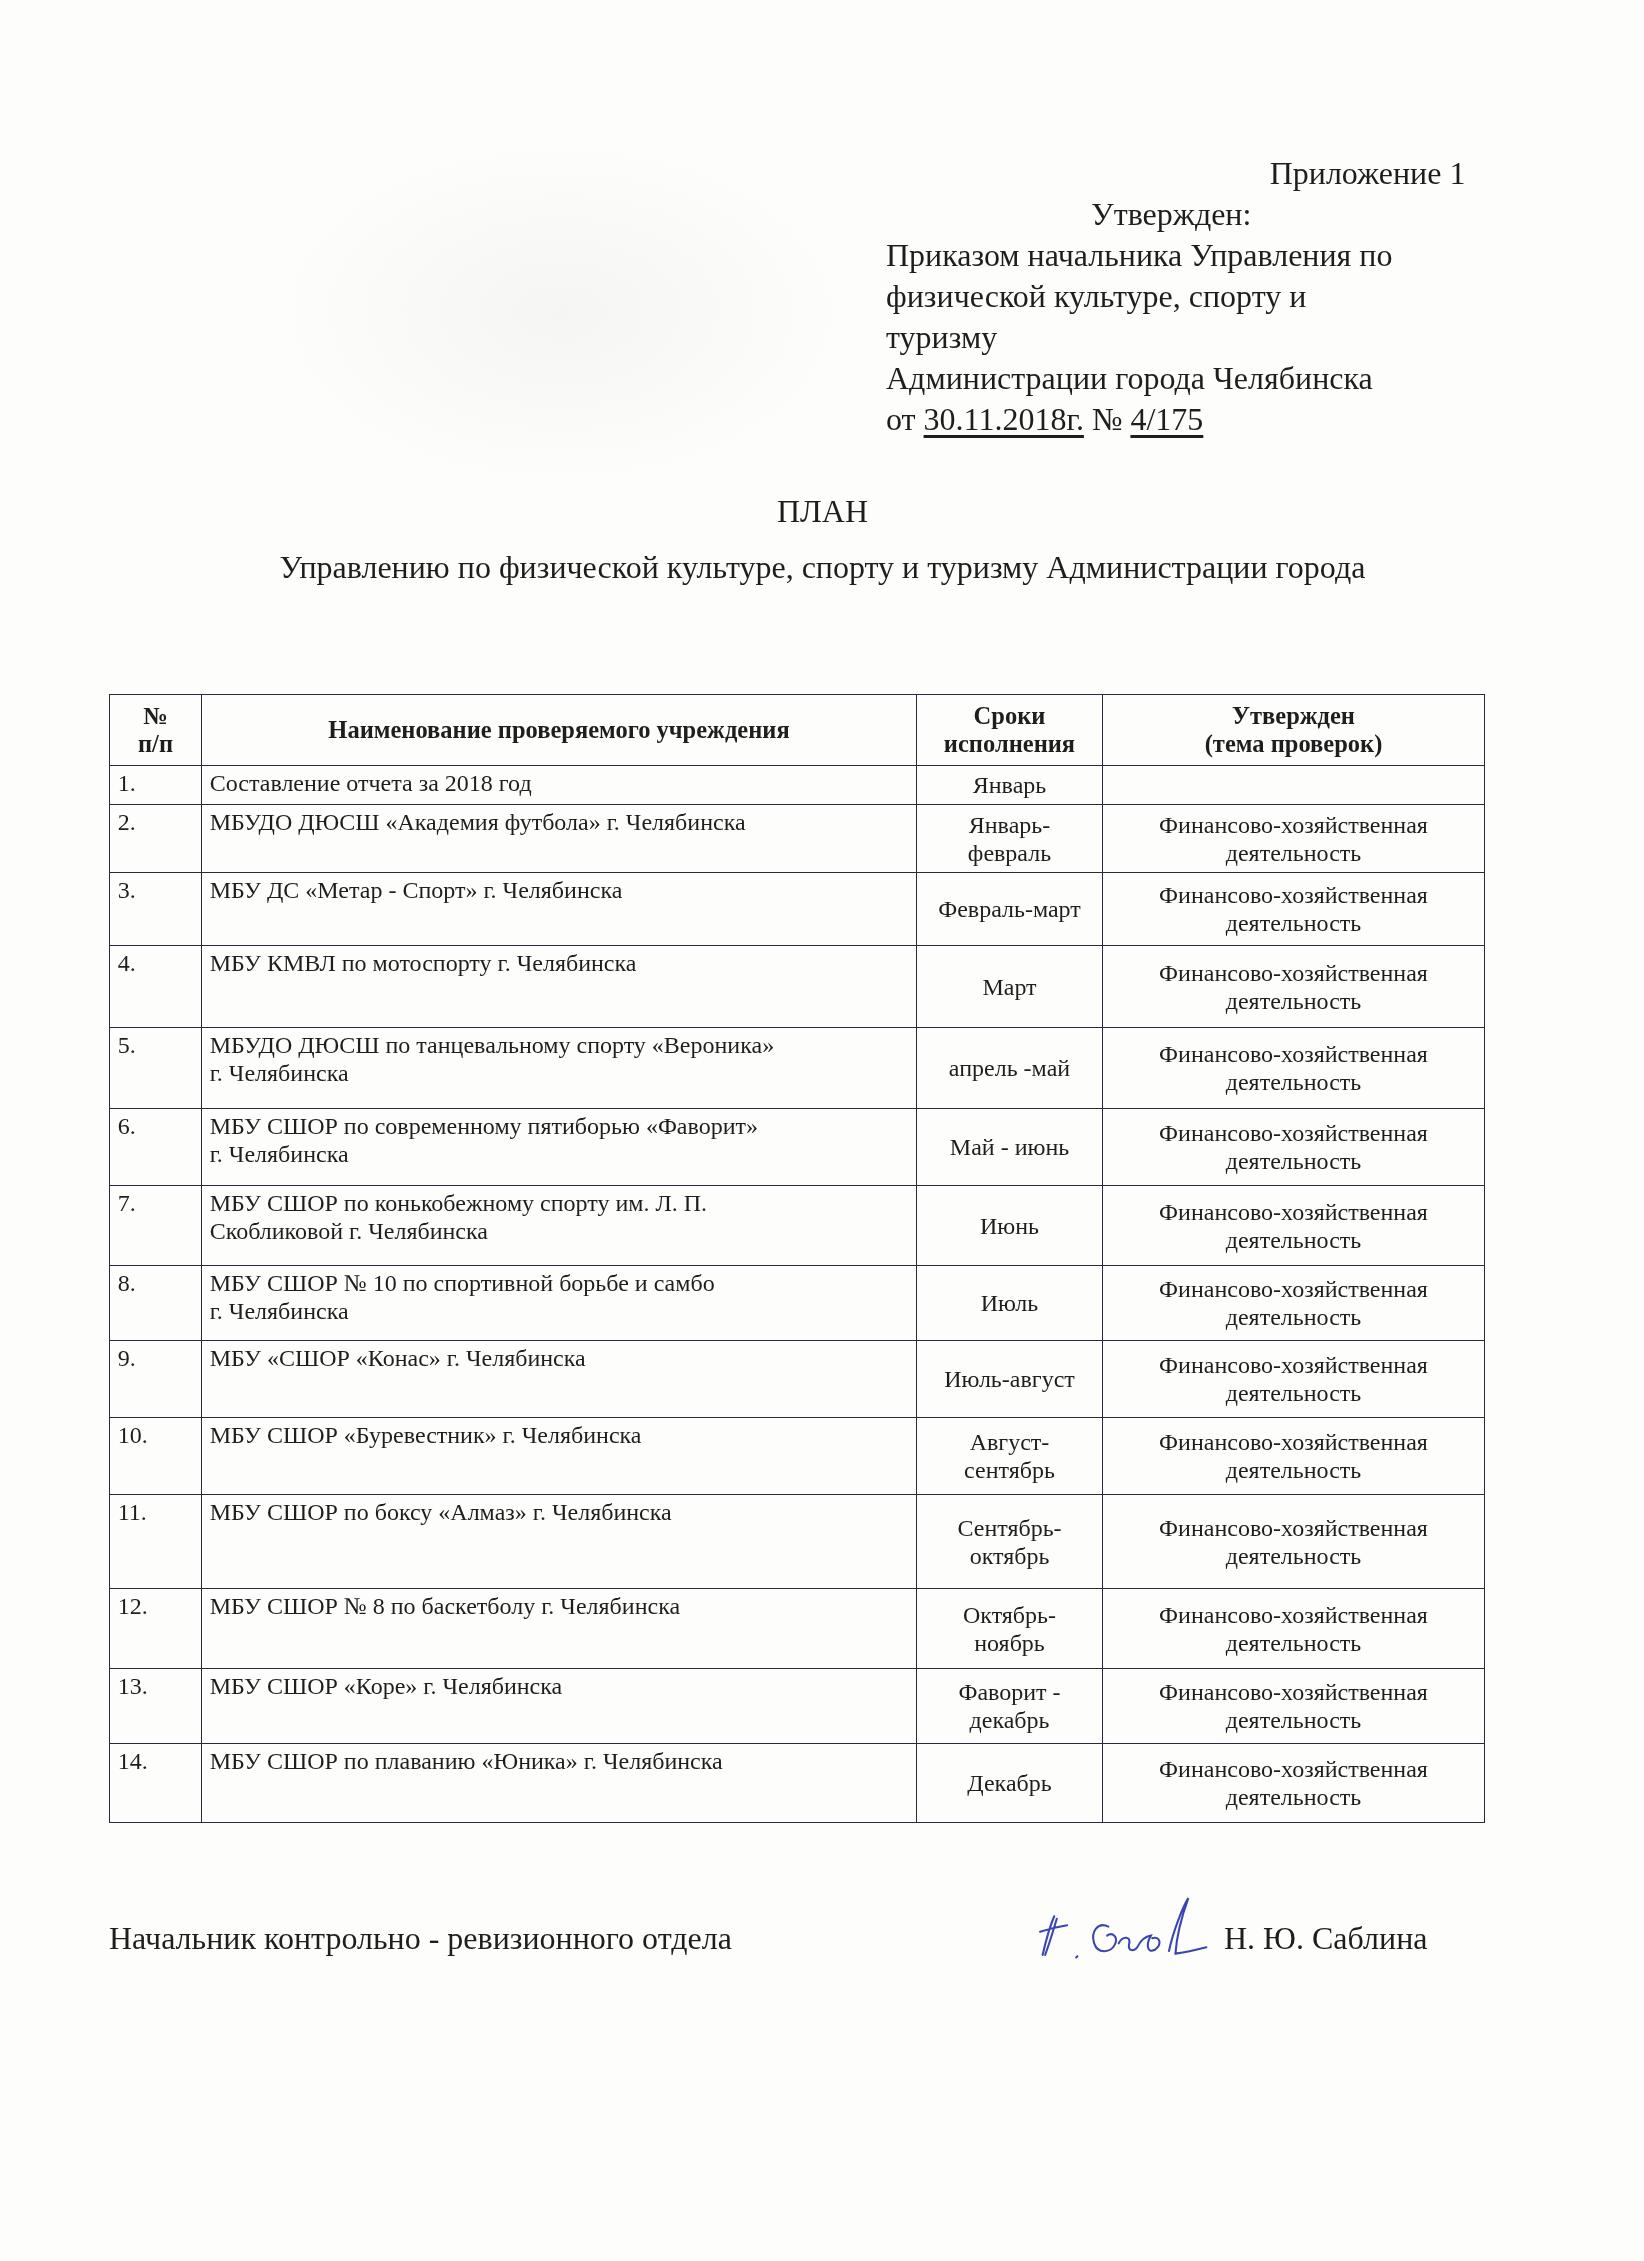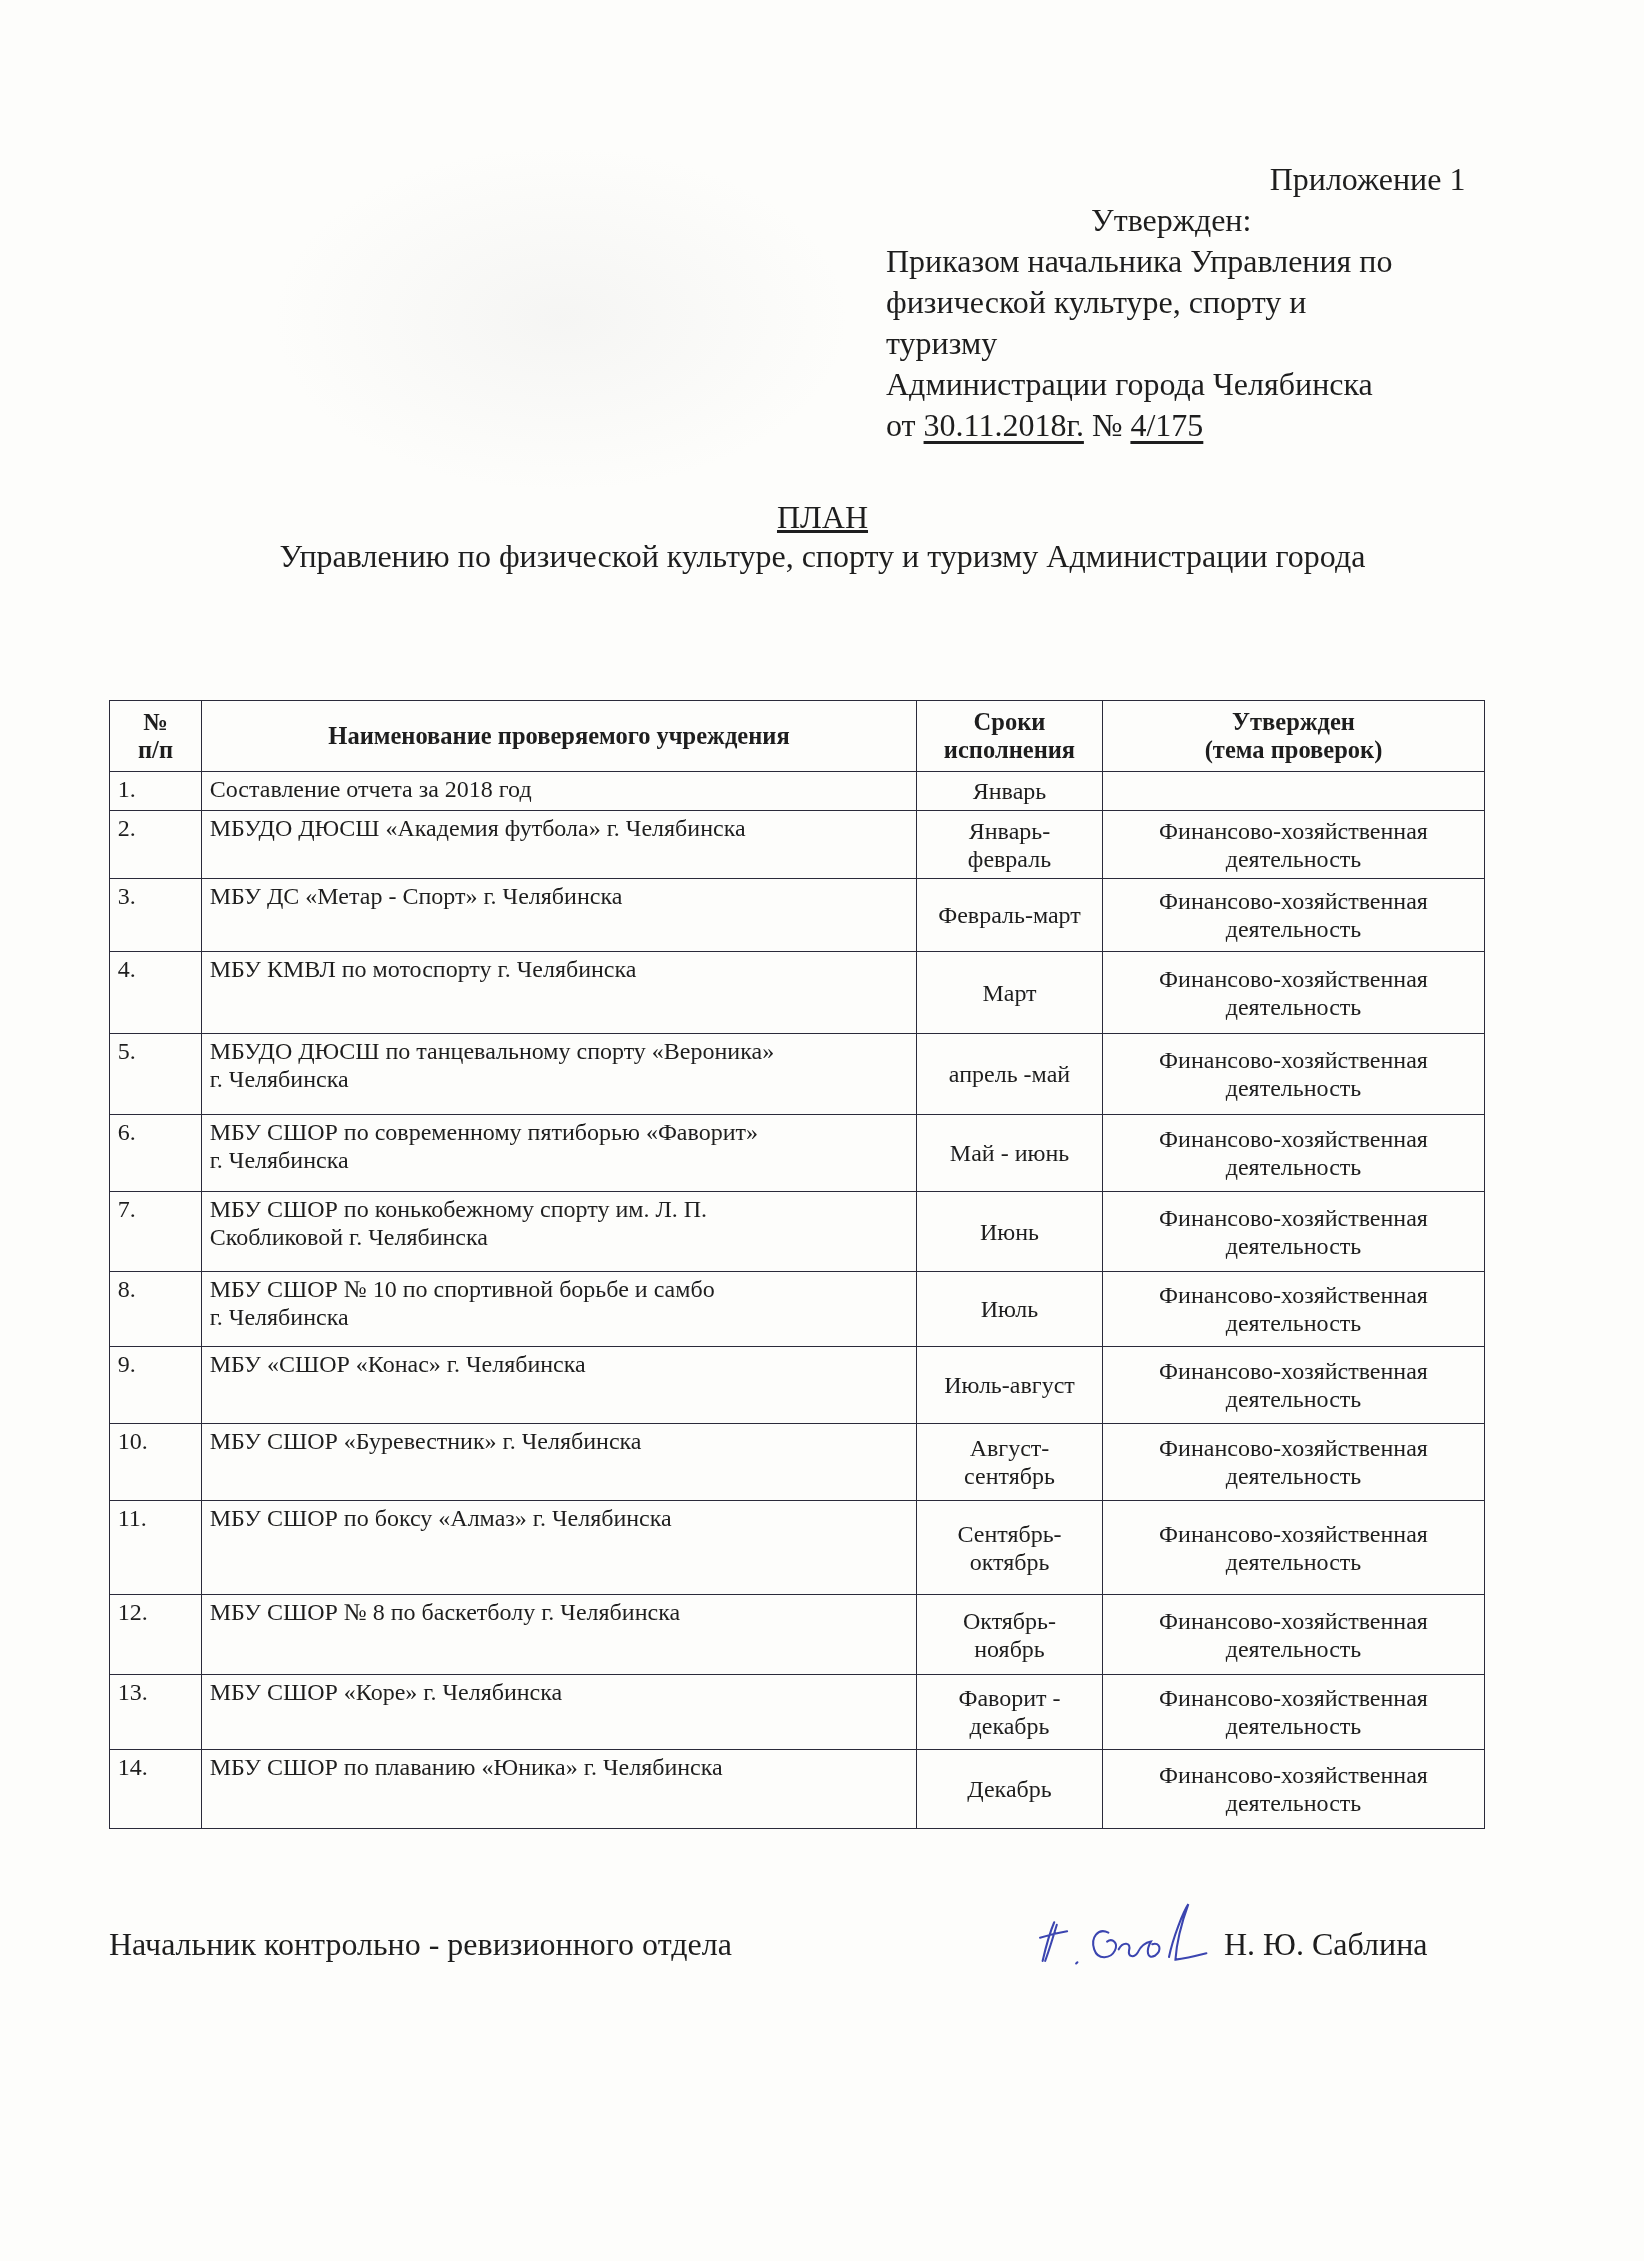--- a/index.html
+++ b/index.html
@@ -1,33 +1,33 @@
 <!DOCTYPE html>
 <html style="font-size:10.3px"><head>
 <meta charset="utf-8">
 <style>
   html, body { margin: 0; padding: 0; }
   body {
     width: 1645px; height: 2261px; background: #fdfdfb; position: relative; overflow: hidden;
     font-family: "Liberation Serif", "DejaVu Serif", serif; color: #1e1e1e;
   }
-  .page { position: absolute; left: 0; top: 16px; width: 1645px; height: 1923px; }
+  .page { position: absolute; left: 0; top: 10px; width: 1645px; height: 1923px; }
   .ghost {
     position: absolute; left: 271px; top: 129px; width: 580px; height: 348px;
     background: radial-gradient(ellipse at center, rgba(210,210,210,0.18), rgba(255,255,255,0) 70%);
   }
   .approval {
     position: absolute; left: 886px; top: 143px; width: 580px;
     font-size: 32px; line-height: 41px;
   }
   .approval .appendix { text-align: right; padding-right: 0.6px; }
   .approval .approved { padding-left: 205px; }
   .approval .u { text-decoration: underline; text-underline-offset: 5.2px; }
   .title-block { position: absolute; left: 97px; top: 482px; width: 1451px; text-align: center; font-size: 32px; line-height: 39px; }
-  .title-block .title { margin-bottom: 0; text-decoration: underline; }
+  .title-block .title { margin-bottom: 17px; }
   table.plan {
     position: absolute; left: 109px; top: 684px; width: 1376px;
     border-collapse: collapse; table-layout: fixed;
     font-size: 24px; line-height: 28px;
   }
   table.plan td, table.plan th { border: 1.9px solid #2a2a3a; vertical-align: top; padding: 2.6px 7.7px; }
   table.plan th { font-weight: bold; text-align: center; vertical-align: middle; font-size: 24.5px; line-height: 28px; padding: 5.2px 6.4px; }
   table.plan col.c1 { width: 92px; }
   table.plan col.c2 { width: 715px; }
   table.plan col.c3 { width: 186px; }

